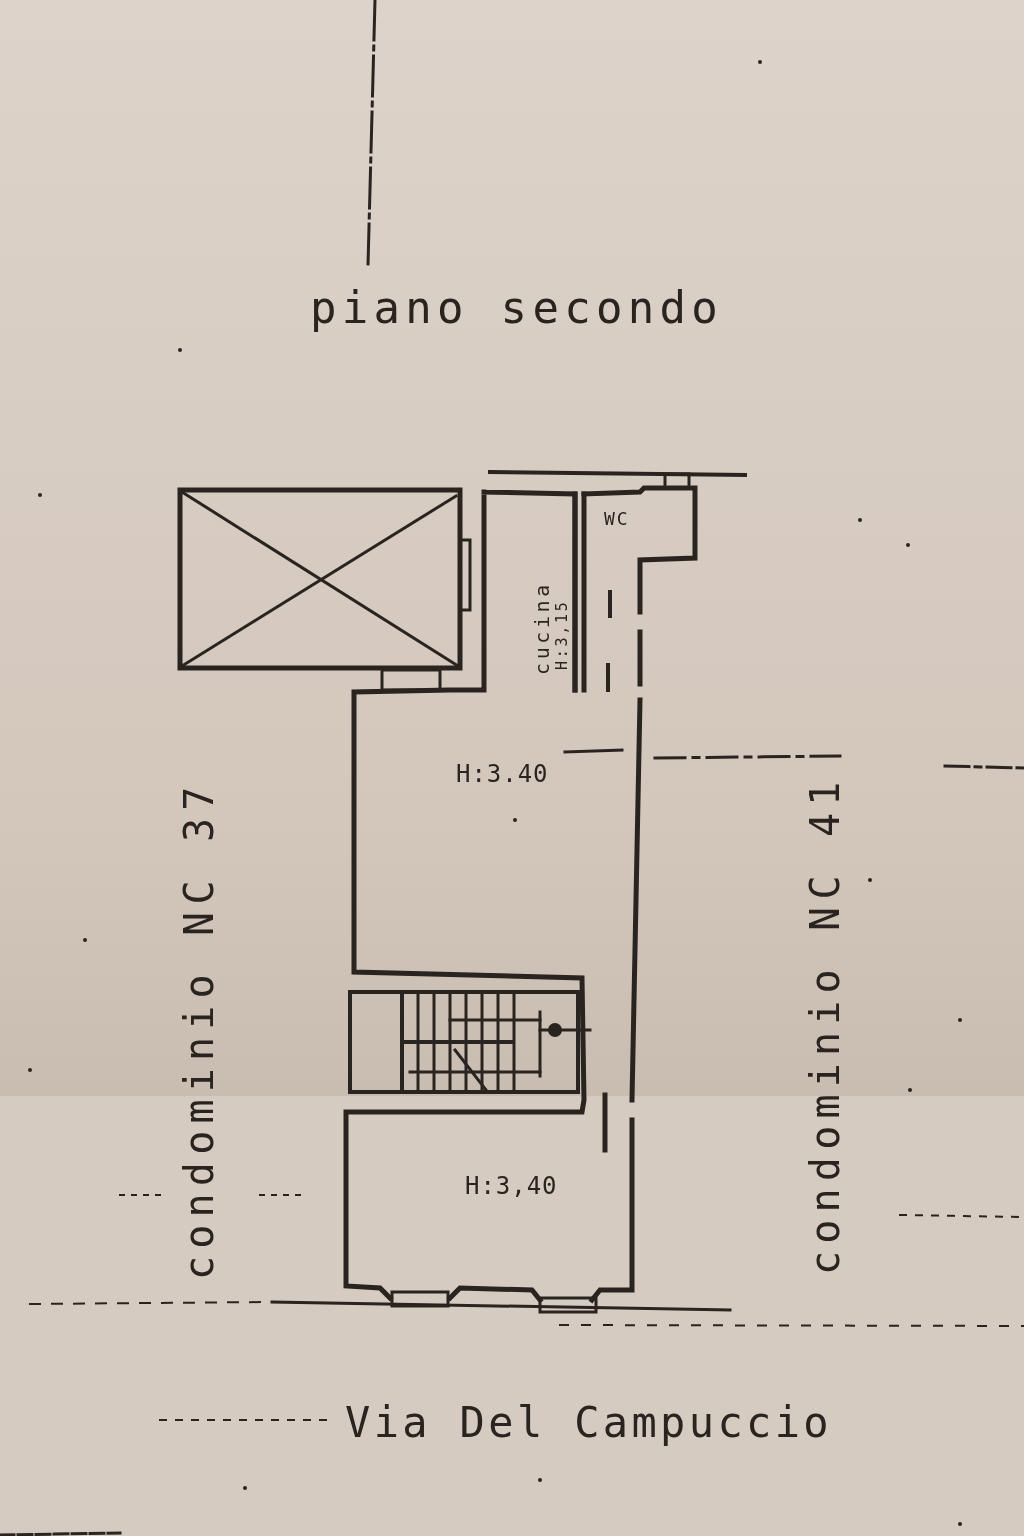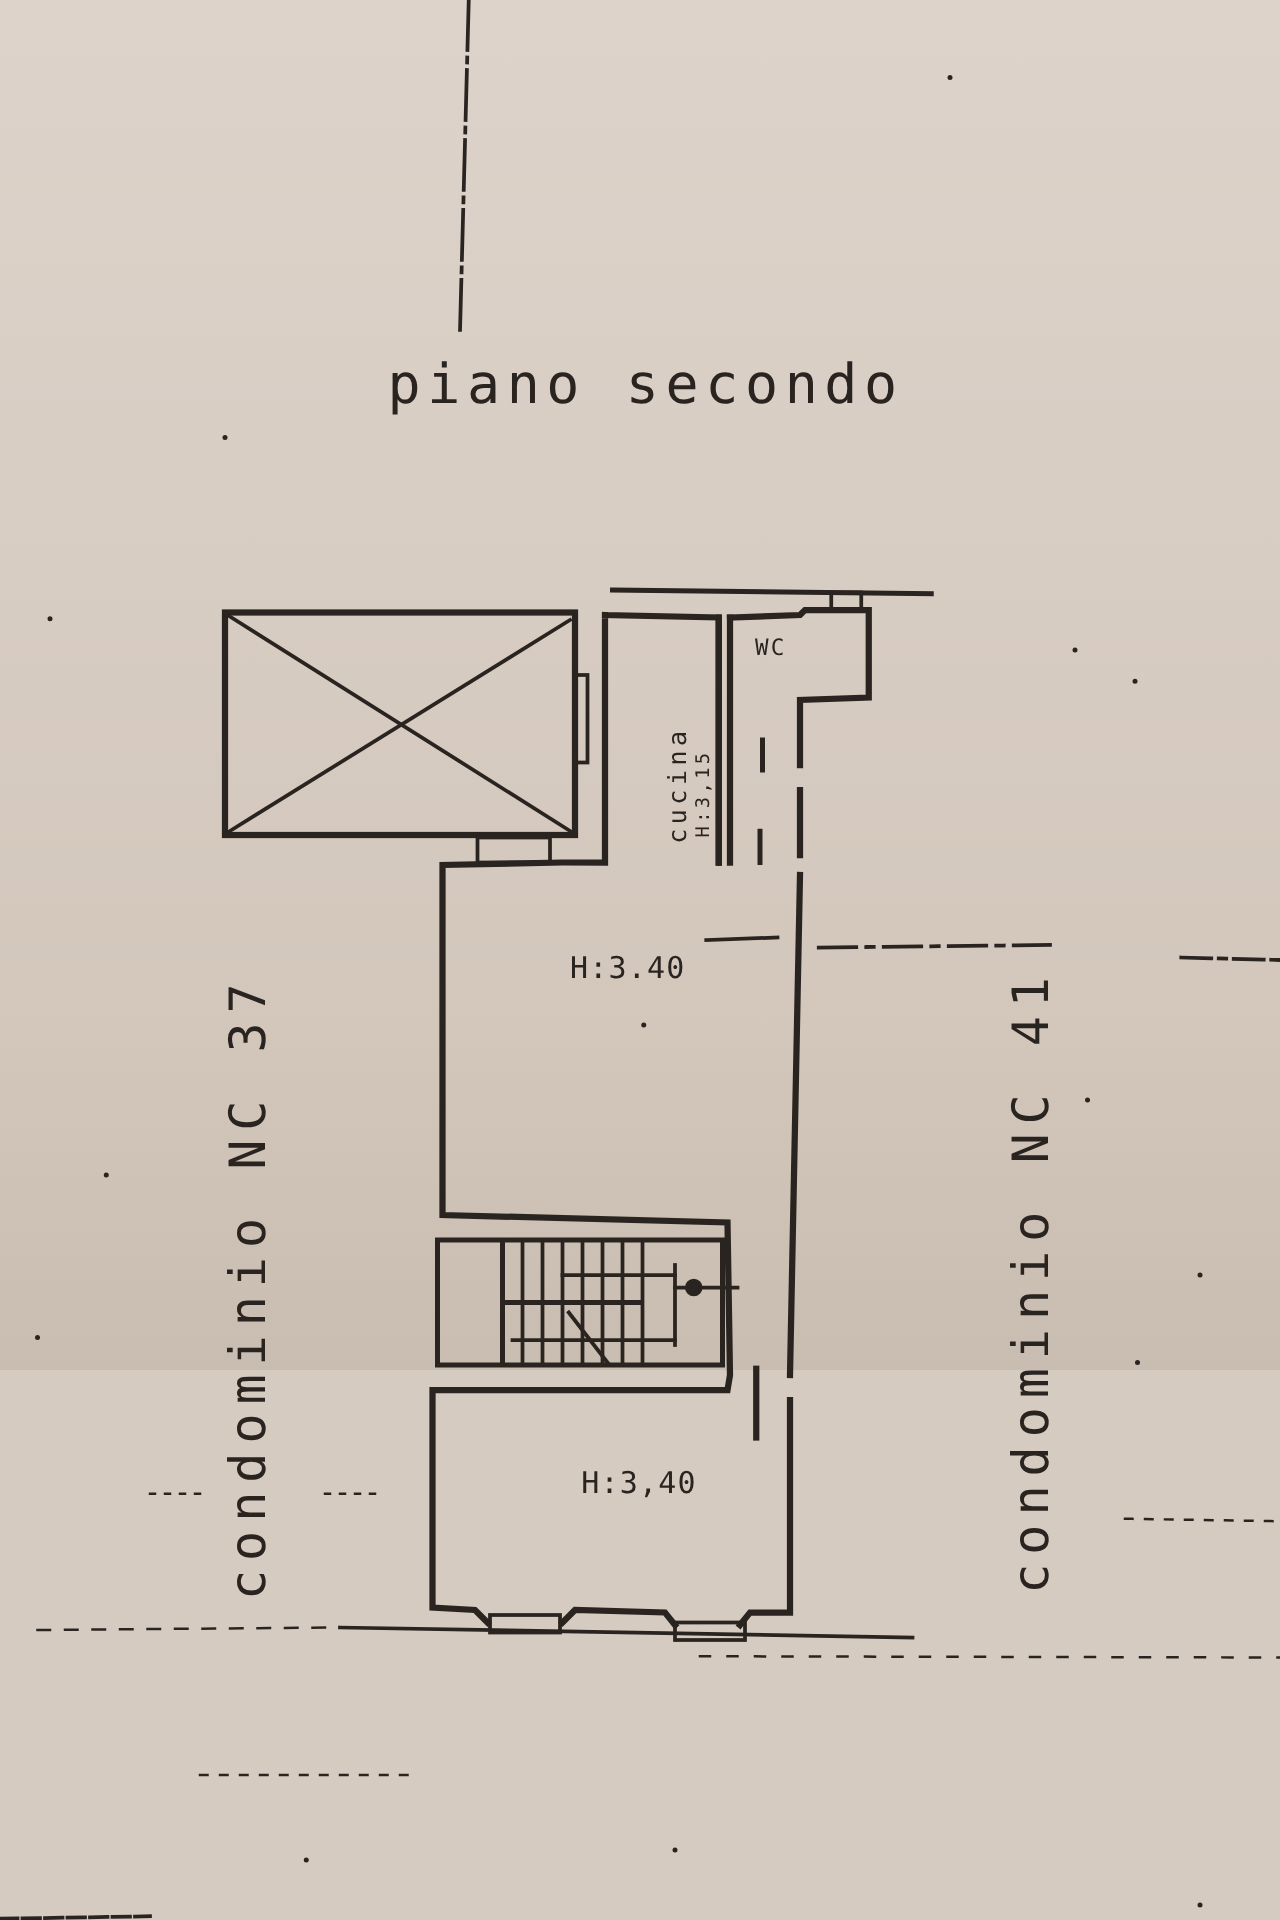--- a/index.html
+++ b/index.html
@@ -114,13 +114,14 @@
   </svg>
 
   <div class="hand title">piano secondo</div>
   <div class="hand vert-left">condominio NC 37</div>
   <div class="hand vert-right">condominio NC 41</div>
   <div class="hand room-label h340a">H:3.40</div>
   <div class="hand room-label h340b">H:3,40</div>
   <div class="hand wc">WC</div>
   <div class="hand cucina">cucina</div>
   <div class="hand cucina-h">H:3,15</div>
+  <div class="hand street">Via Del Campuccio</div>
 </div>
 
 </body></html>

